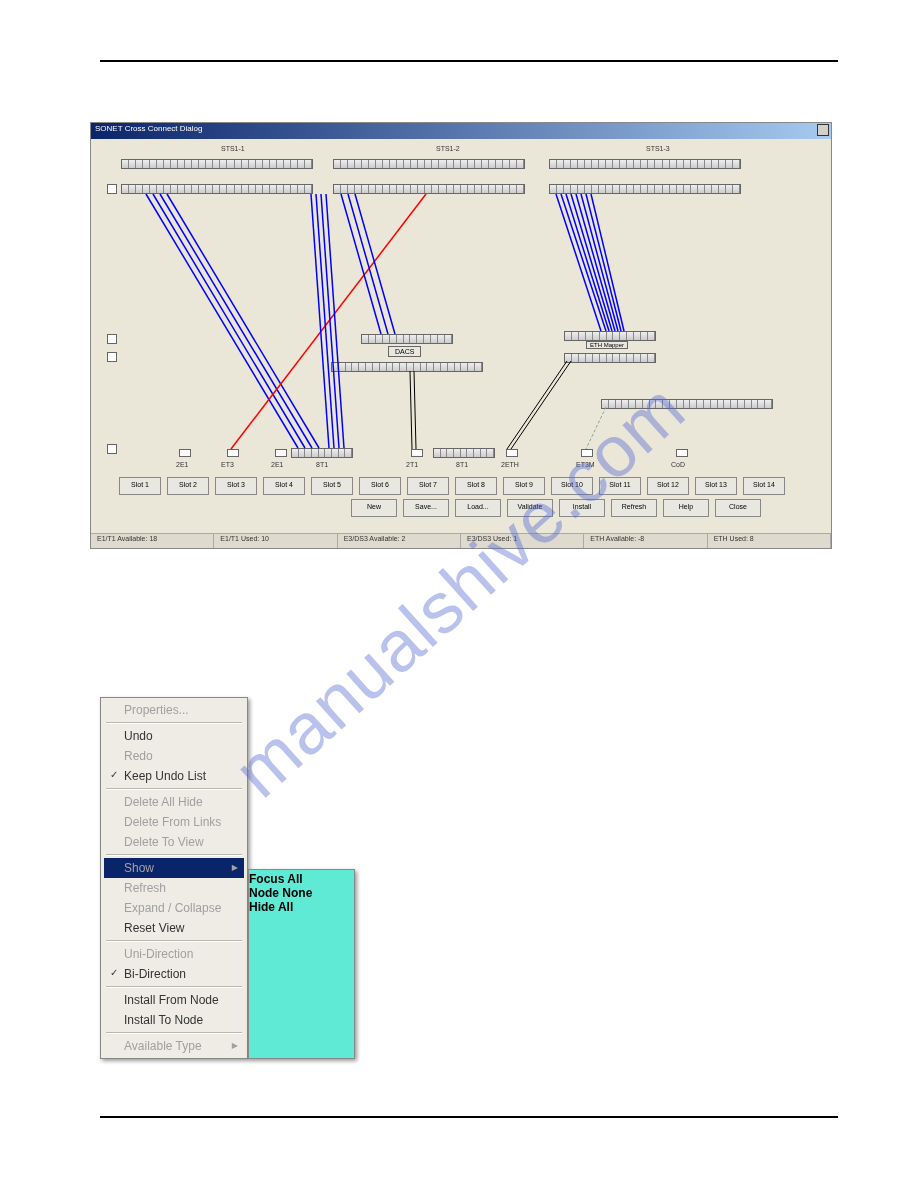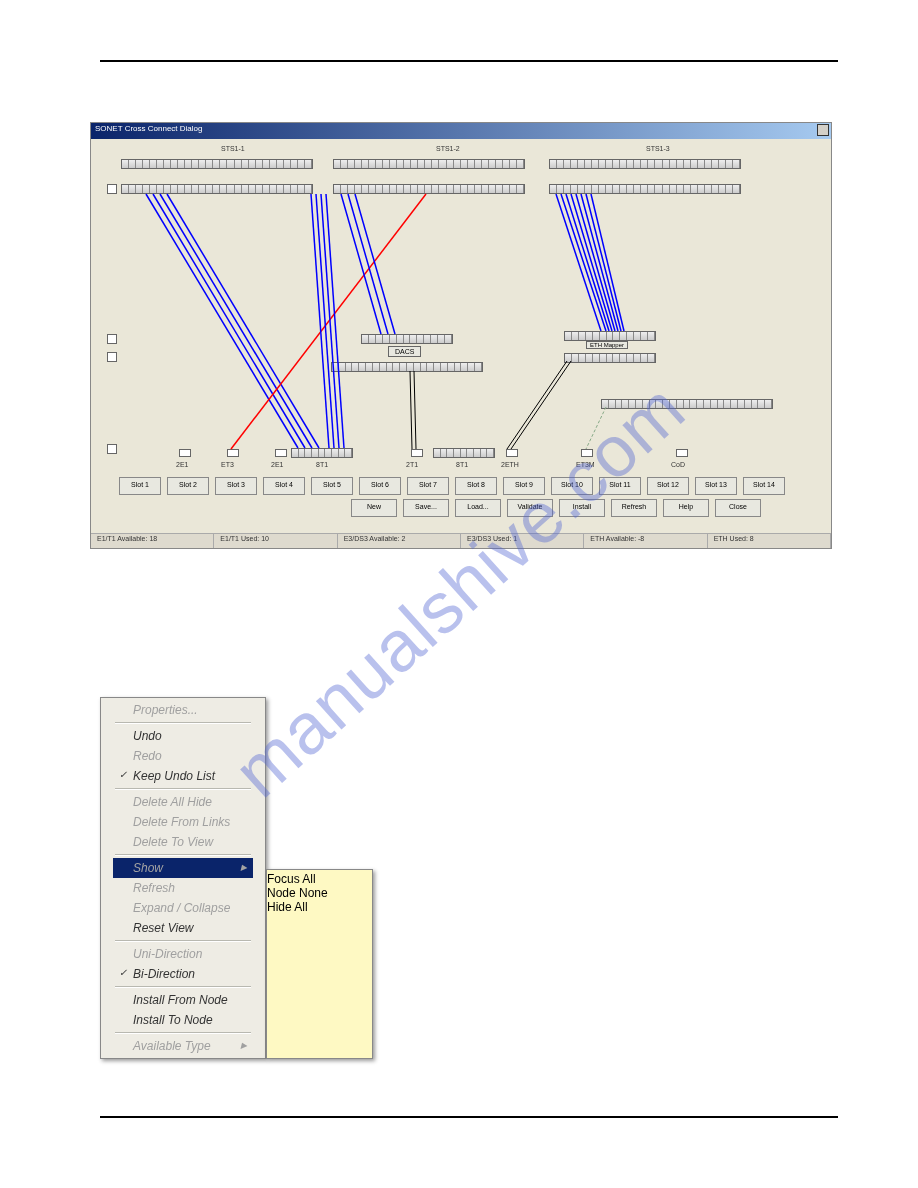--- a/index.html
+++ b/index.html
@@ -163,23 +163,22 @@
     left: 100px;
     top: 697px;
     display: flex;
   }
   .menu {
     background: #eeece4;
     border: 1px solid #888;
     box-shadow: 2px 2px 4px rgba(0,0,0,0.4);
     font-size: 12px;
     color: #333;
-    padding: 2px 12px;
+    padding: 2px 3px;
     width: 140px;
-    font-style: italic;
   }
   .menu .item {
     padding: 3px 18px 3px 20px;
     position: relative;
     white-space: nowrap;
   }
   .menu .item.disabled { color: #a0a0a0; }
   .menu .item.hl { background: #0a246a; color: #a3a3a3; }
   .menu .sep {
     border-top: 1px solid #b8b8b0;
@@ -193,27 +192,28 @@
     font-size: 10px;
   }
   .menu .arrow::after {
     content: "▶";
     position: absolute;
     right: 6px;
     font-size: 8px;
     top: 5px;
   }
   .submenu {
-    background: #fef9c3;
+    background: #5eead4;
     border: 1px solid #888;
     box-shadow: 2px 2px 4px rgba(0,0,0,0.4);
     font-size: 12px;
     padding: 2px 0;
     width: 105px;
     margin-top: 172px;
+    font-weight: bold;
   }
 
   
   .watermark {
     position: absolute;
     left: 50%; top: 50%;
     transform: translate(-50%,-55%) rotate(-42deg);
     font-size: 72px;
     color: rgba(80,100,210,0.4);
     font-family: Arial, sans-serif;

